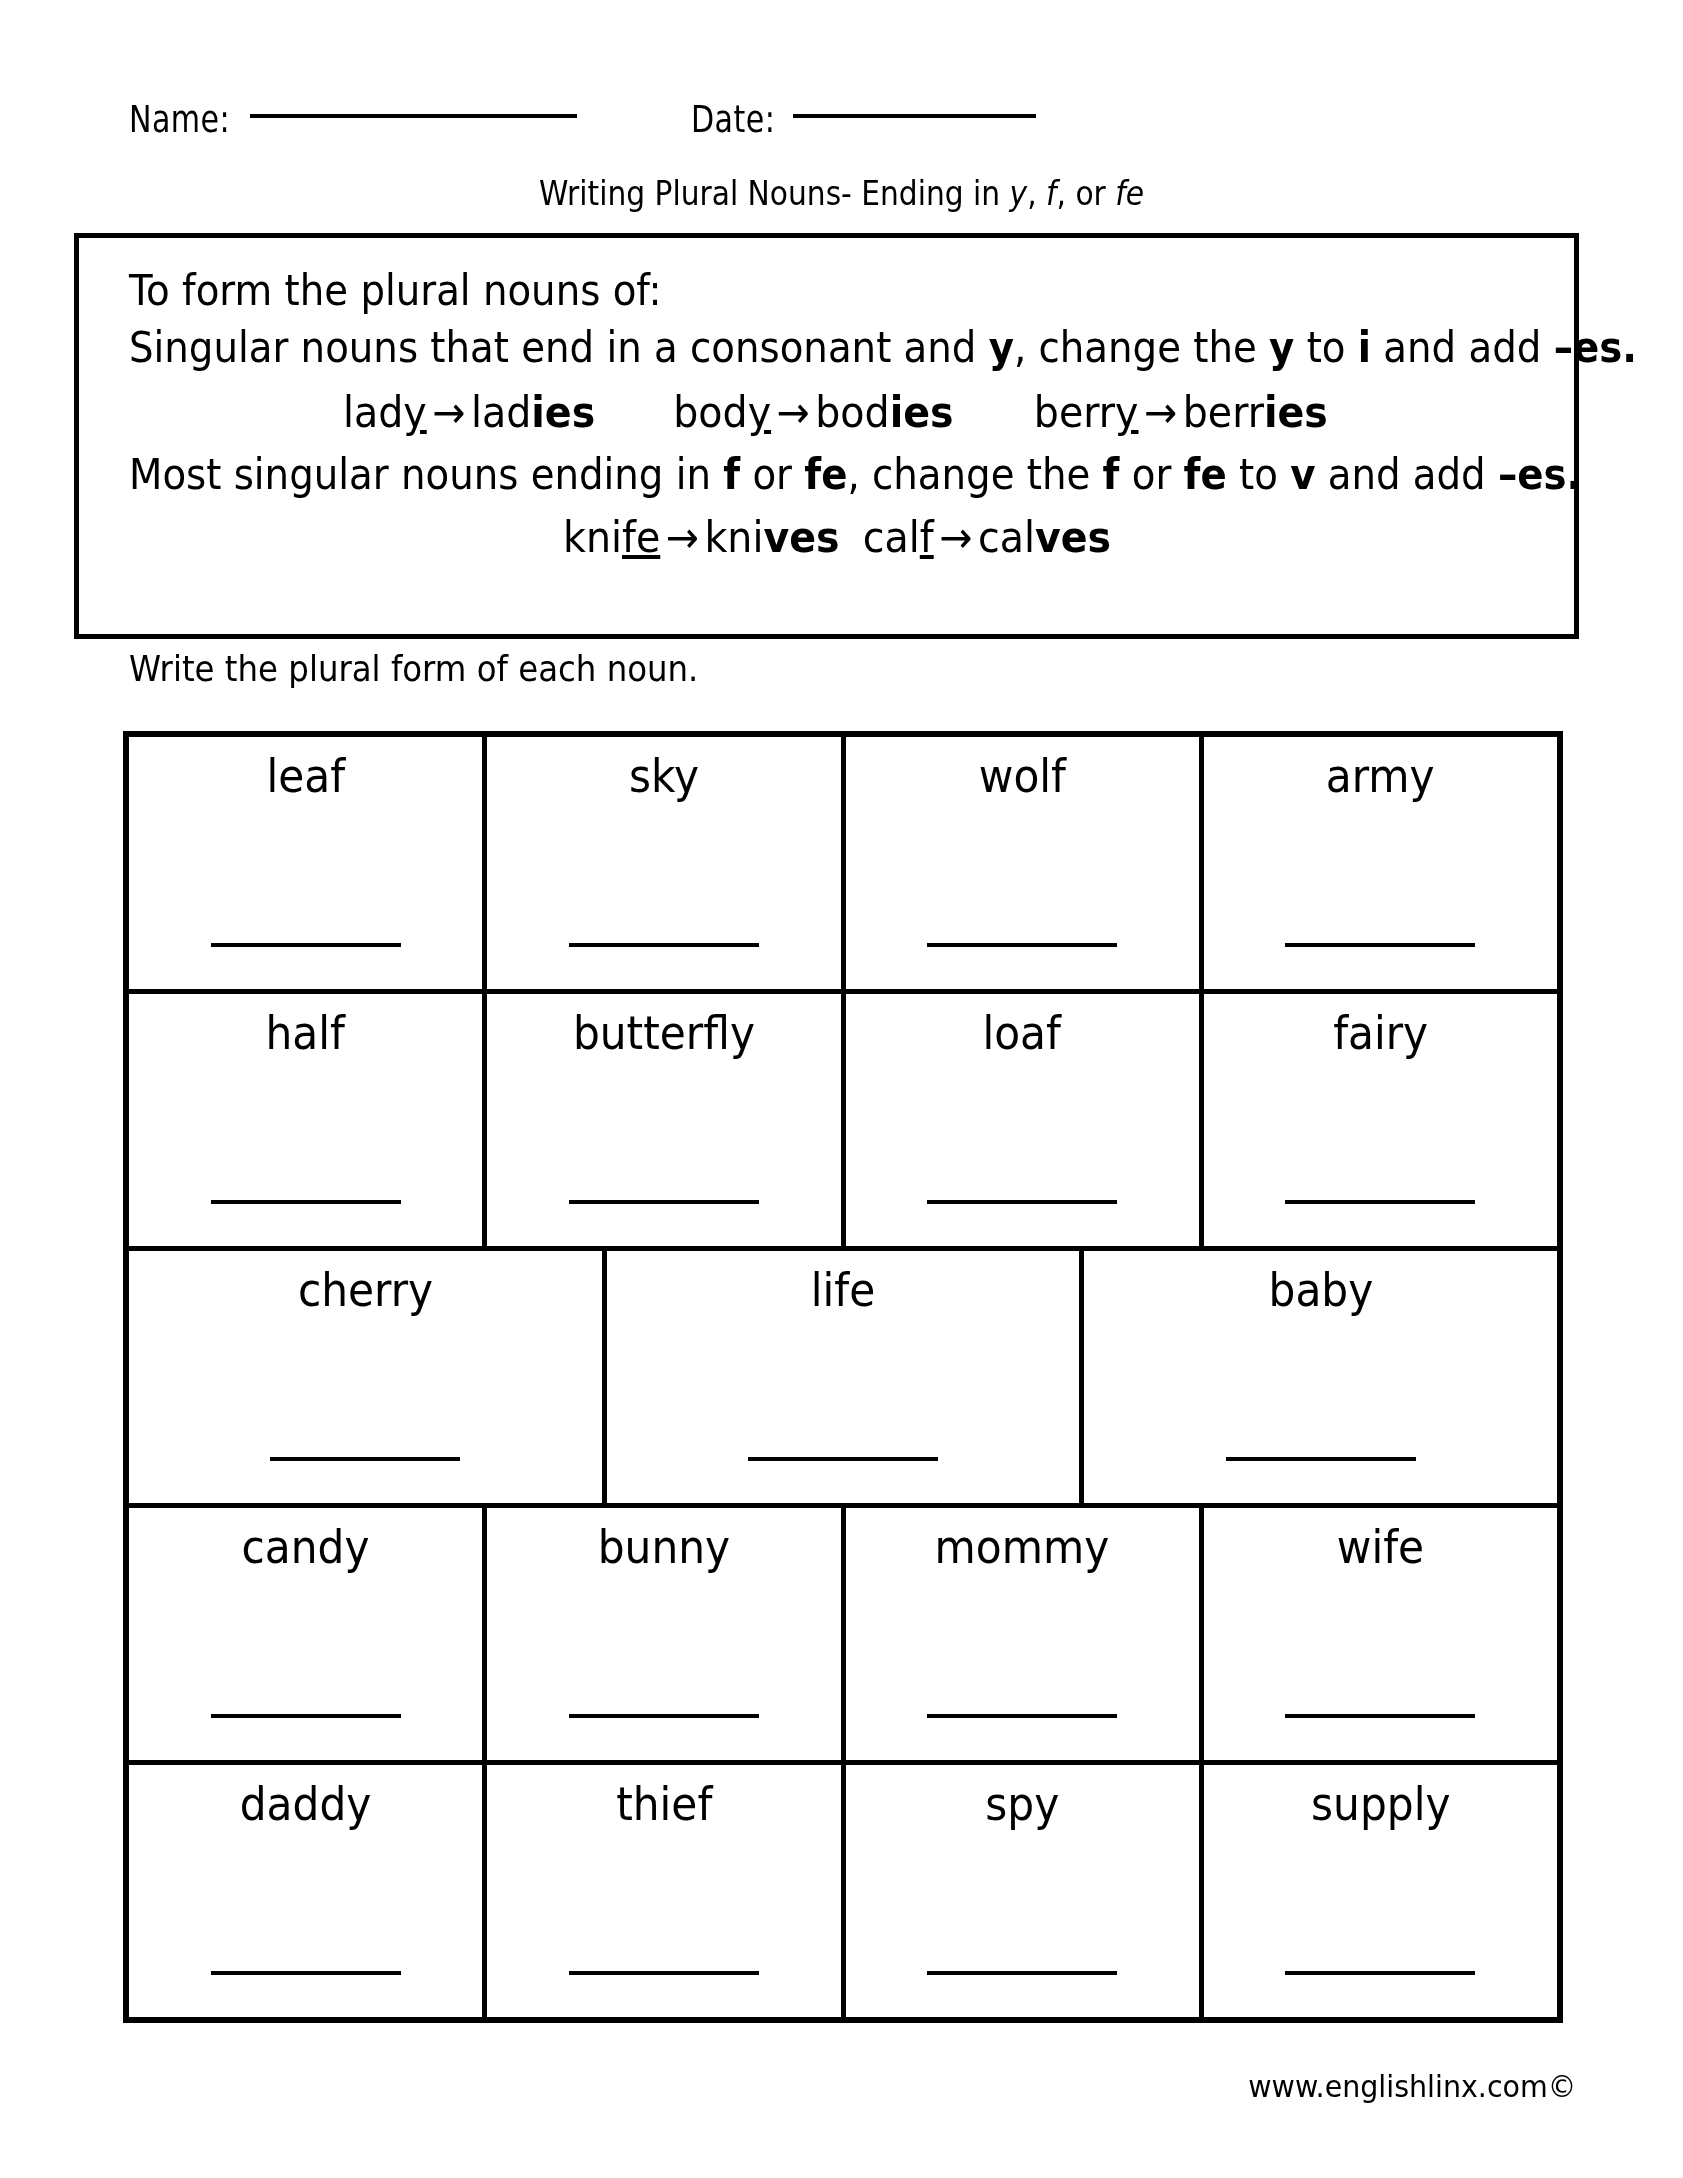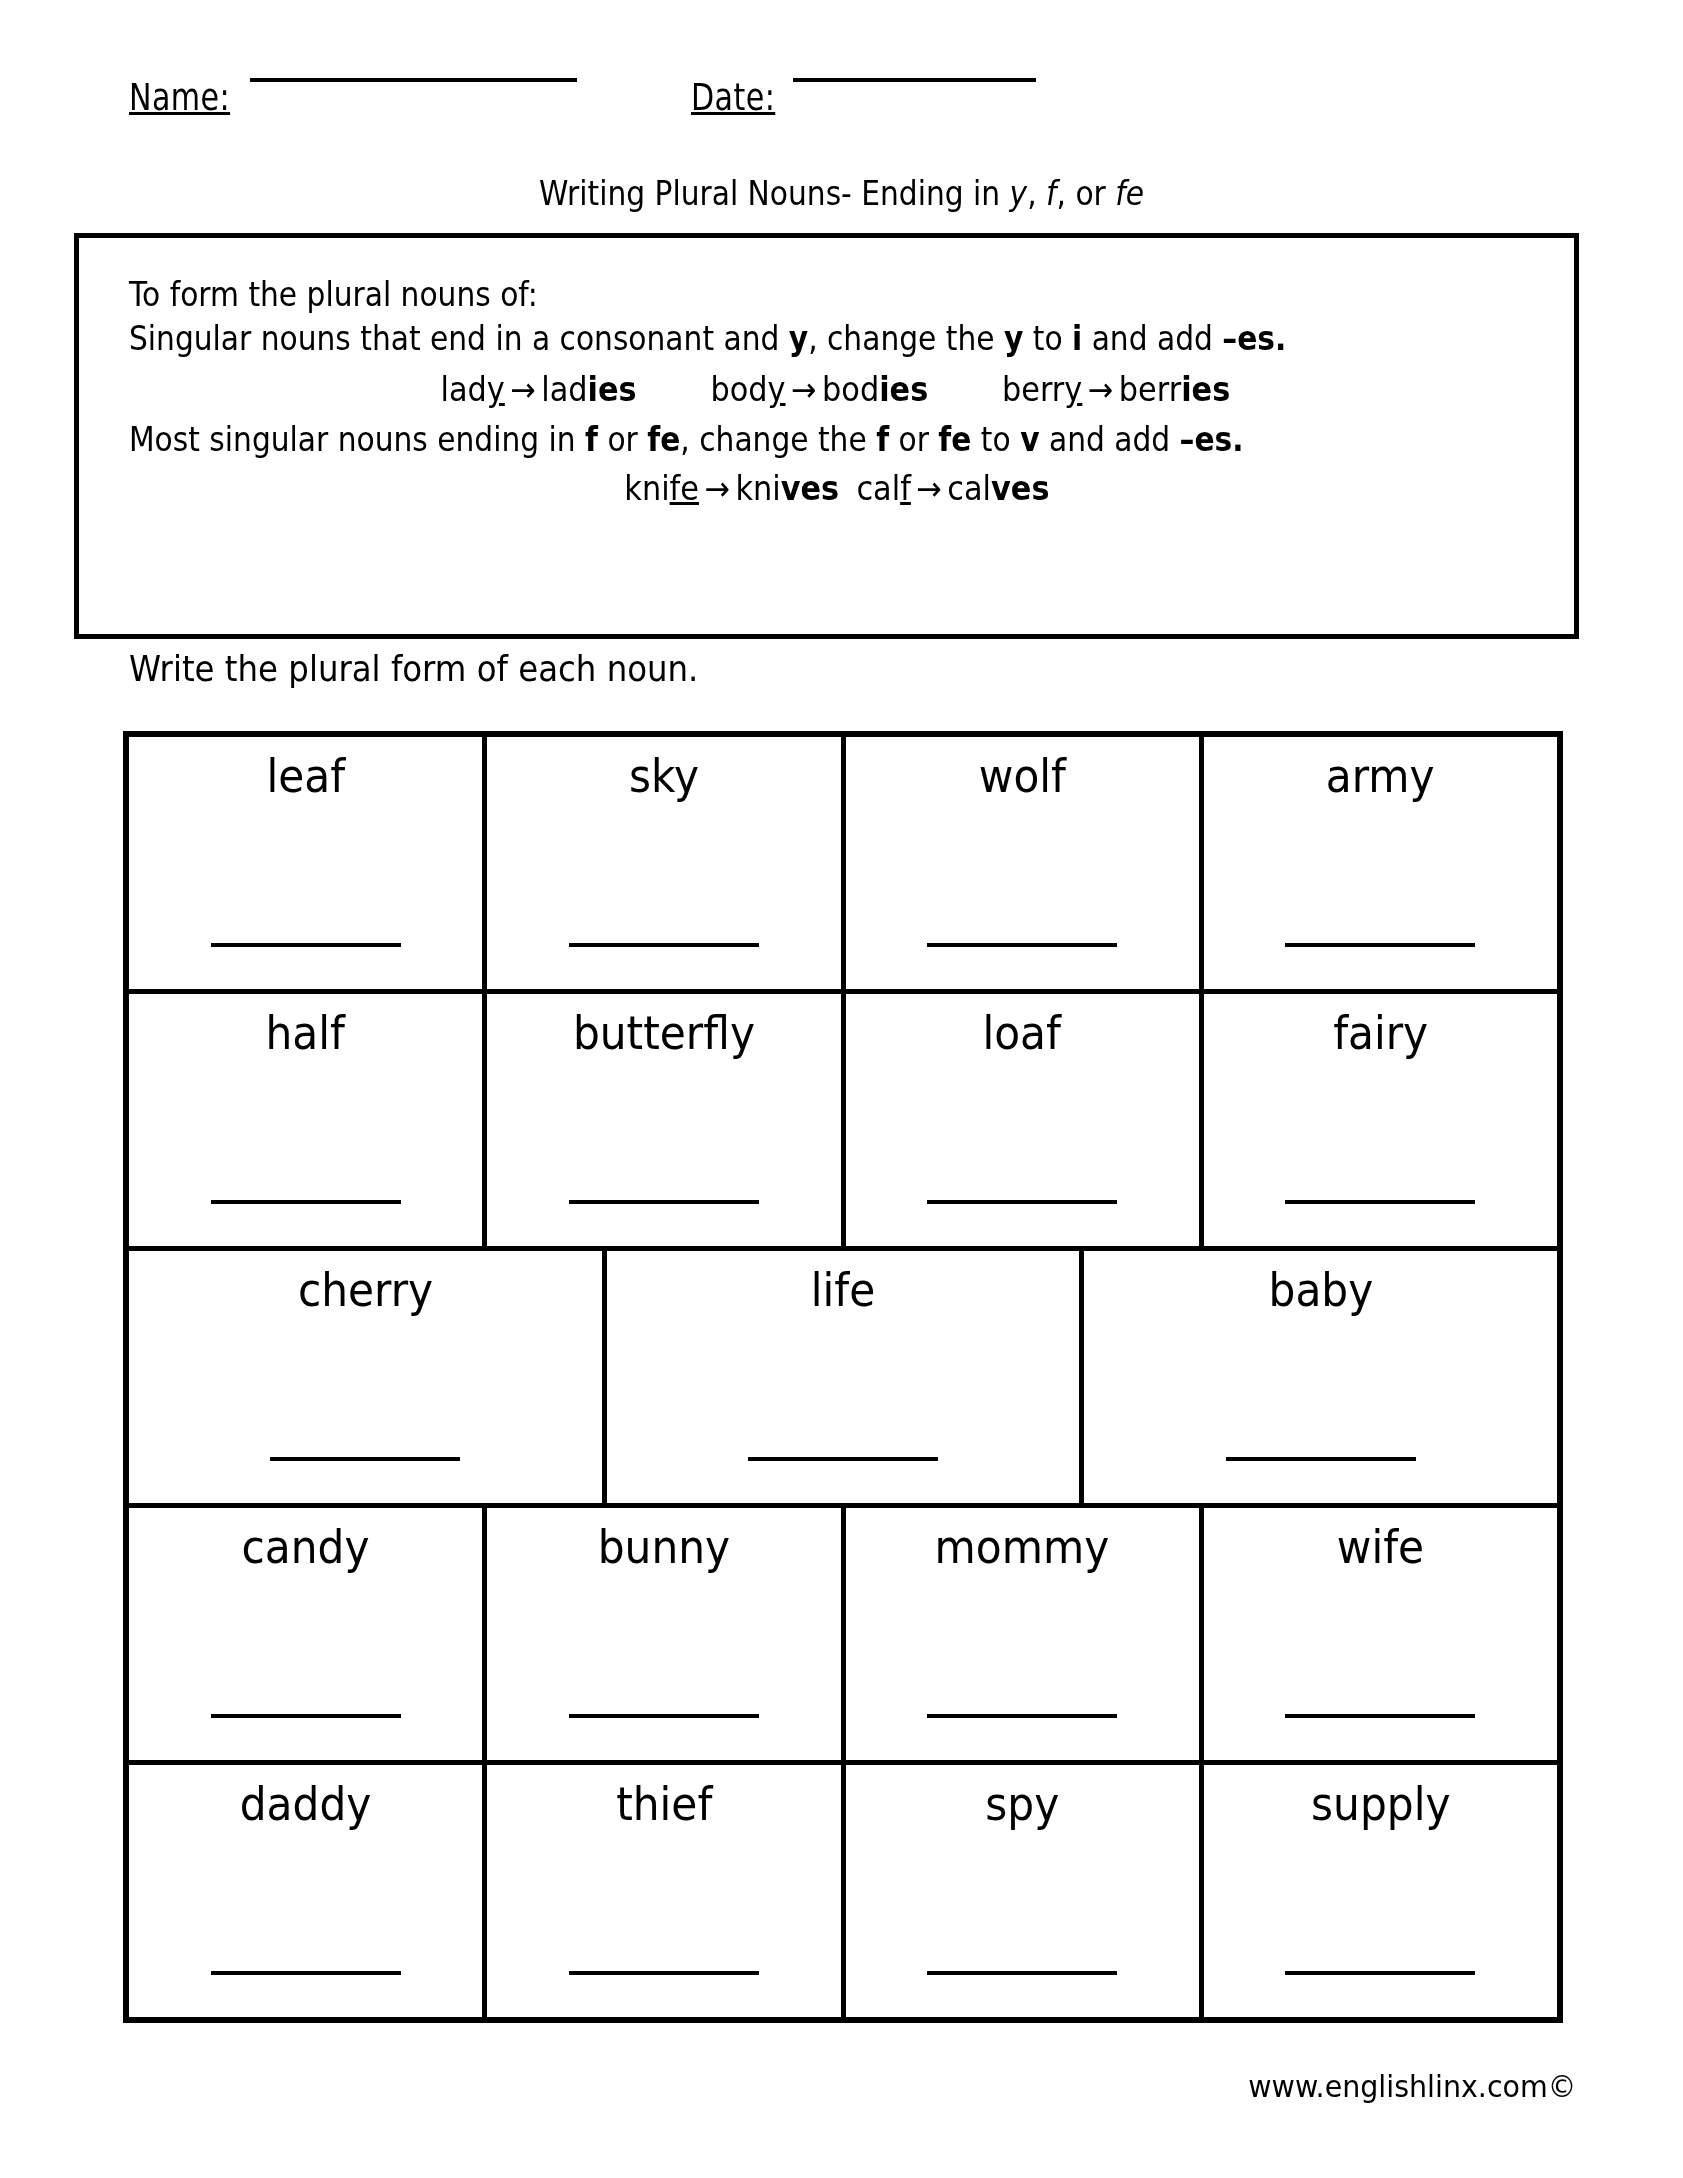--- a/index.html
+++ b/index.html
@@ -22,26 +22,25 @@
     left: 0; top: 0;
     width: 1683px;
     height: 2178px;
     background: #ffffff;
   }
 
   
   .header-row {
     position: absolute;
     left: 129px;
-    top: 78px;
+    top: 91px;
     width: 1426px;
     height: 55px;
     display: flex;
-    align-items: flex-start;
-    text-decoration: underline;
+    align-items: center;
   }
   .field-label {
     font-size: 38px;
     letter-spacing: 0.5px;
     line-height: 1;
     white-space: nowrap;
     font-family: "DejaVu Sans", sans-serif;
     font-stretch: condensed;
     transform: scaleX(0.88);
     transform-origin: left bottom;
@@ -76,23 +75,23 @@
     top: 233px;
     width: 1505px;
     height: 406px;
     border: 5px solid #000;
     box-sizing: border-box;
     background: #ffffff;
   }
   .rules-inner {
     position: absolute;
     left: 50px;
-    top: 35px;
+    top: 24px;
     right: 30px;
-    font-size: 33px;
+    font-size: 43px;
     line-height: 1.32;
     font-family: "DejaVu Sans", sans-serif;
   }
   .rules-inner .line {
     transform: scaleX(0.9);
     transform-origin: left center;
     white-space: nowrap;
   }
   .b { font-weight: bold; }
   .u { text-decoration: underline; }

